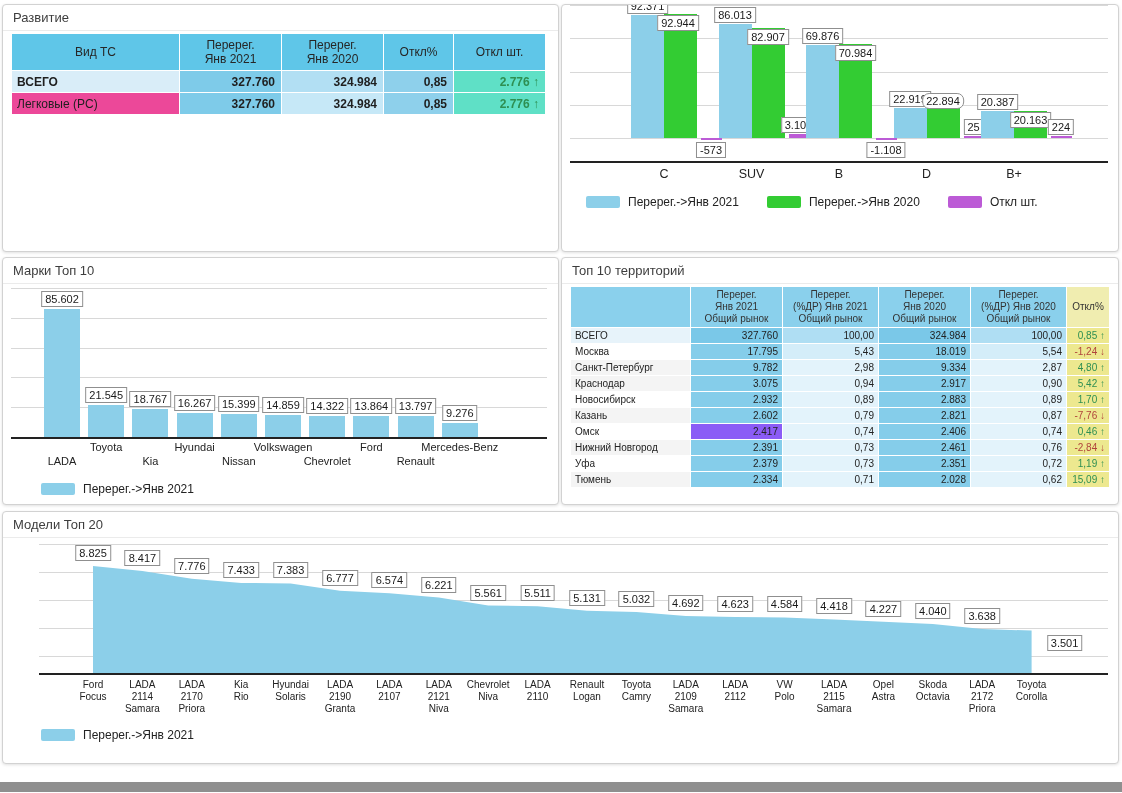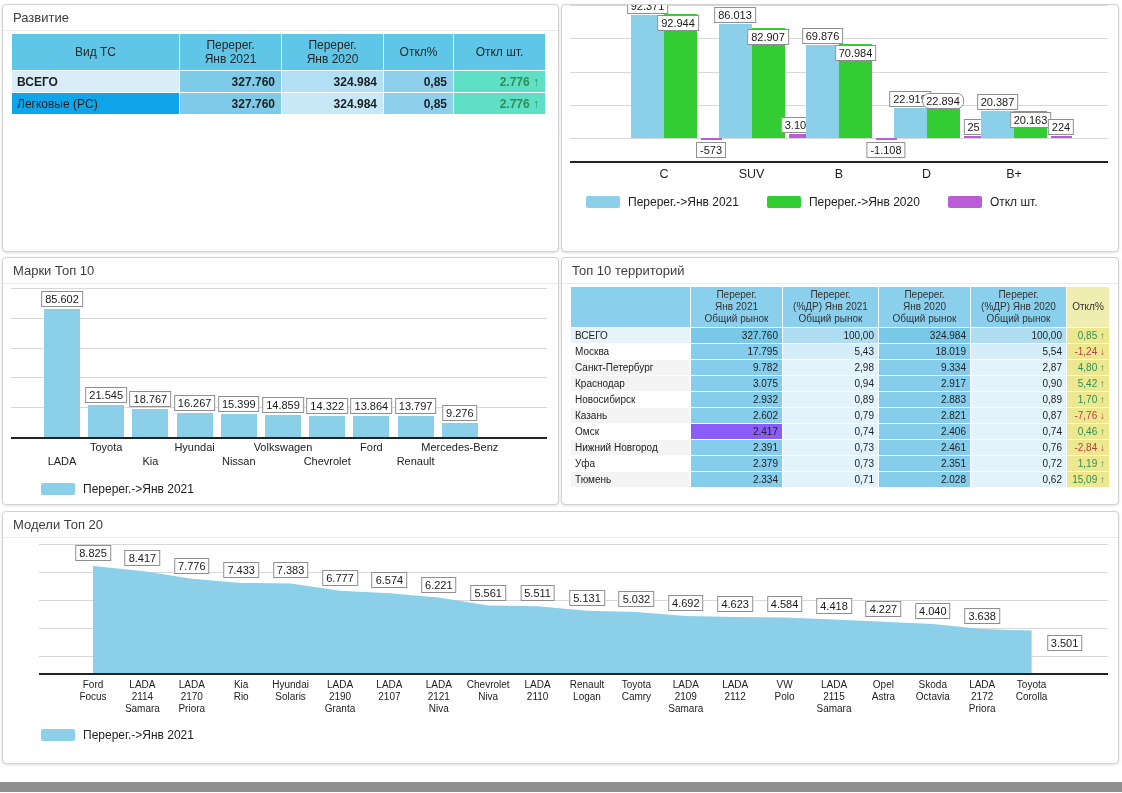--- a/index.html
+++ b/index.html
@@ -65,21 +65,21 @@
           </thead>
           <tbody>
             <tr>
               <td class="lbl" style="background: rgb(217, 237, 248); font-weight: bold;">ВСЕГО</td>
               <td class="num" style="background: rgb(126, 203, 233);">327.760</td>
               <td class="num" style="background: rgb(178, 223, 243);">324.984</td>
               <td class="num" style="background: rgb(142, 208, 235);">0,85</td>
               <td class="num" style="background: rgb(95, 224, 198); color: rgb(46, 143, 82);">2.776 ↑</td>
             </tr>
             <tr>
-              <td class="lbl" style="background: #0ea5e9; margin-top: 16px;">Легковые (PC)</td>
+              <td class="lbl" style="background: #ec4899; margin-top: 16px;">Легковые (PC)</td>
               <td class="num" style="background: rgb(126, 203, 233);">327.760</td>
               <td class="num" style="background: rgb(198, 232, 247);">324.984</td>
               <td class="num" style="background: rgb(142, 208, 235);">0,85</td>
               <td class="num" style="background: rgb(95, 224, 198); color: rgb(46, 143, 82);">2.776 ↑</td>
             </tr>
           </tbody>
         </table>
     </div>
   </section>
 

